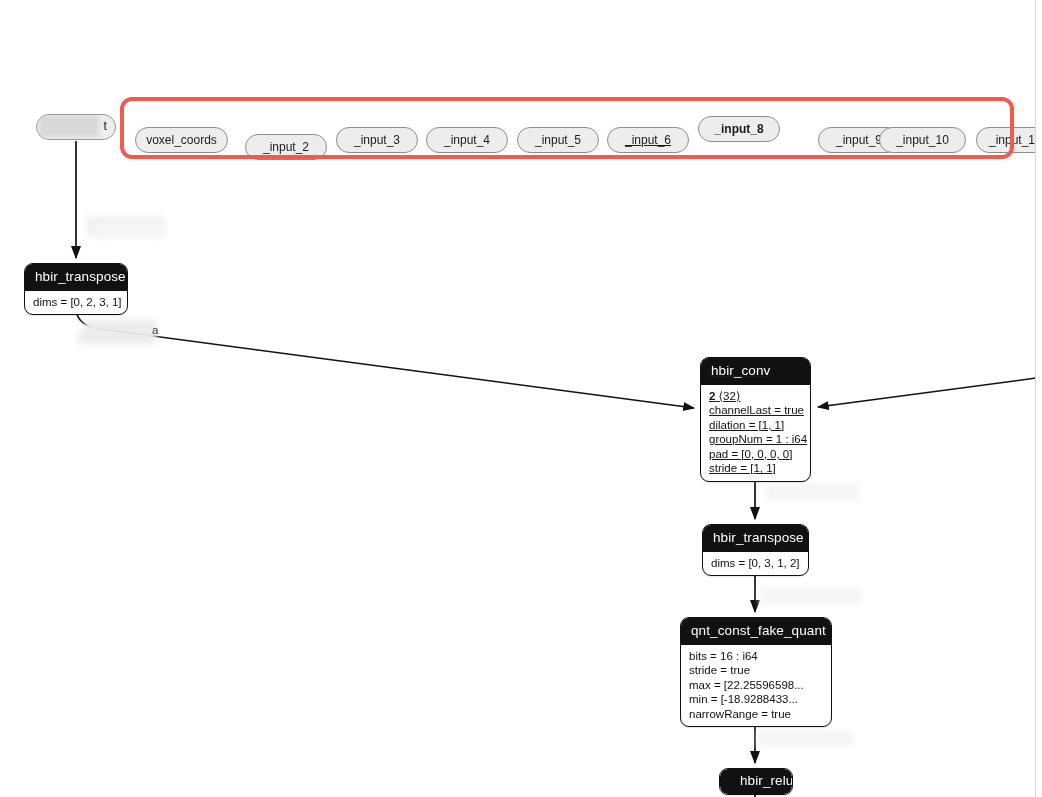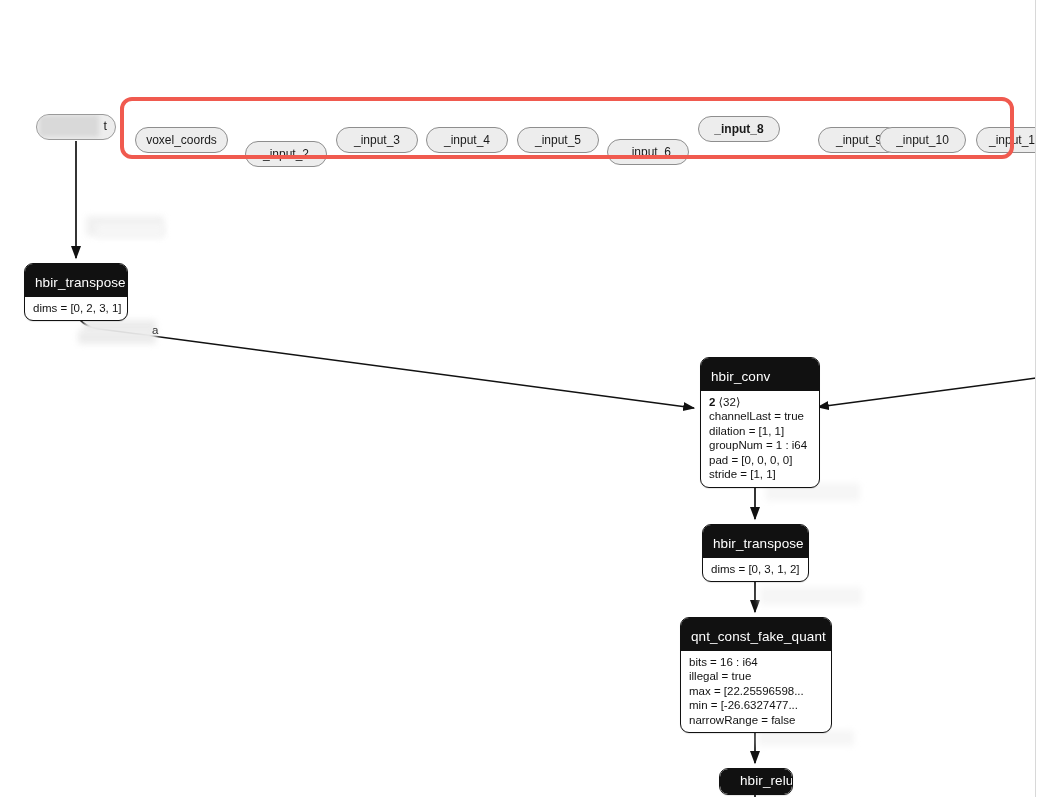--- a/index.html
+++ b/index.html
@@ -43,21 +43,21 @@
     border-radius: 9px;
     box-sizing: border-box;
     overflow: hidden;
     box-shadow: 0 1px 1px rgba(0,0,0,.10);
   }
   .node-header {
     background: #111111;
     color: #ffffff;
     font-size: 13.5px;
     line-height: 1;
-    padding: 12px 10px 7px 10px;
+    padding: 6px 10px 7px 10px;
     white-space: nowrap;
     letter-spacing: .1px;
   }
   .node-body {
     padding: 4px 8px 5px 8px;
     font-size: 11.5px;
     line-height: 14.6px;
     color: #111111;
     white-space: nowrap;
   }
@@ -181,21 +181,21 @@
     </div>
   </div>
 
   <div class="node" style="left:24px; top:263px; width:104px;">
     <div class="node-header">hbir_transpose</div>
     <div class="node-body">
       <div class="attr-row">dims = [0, 2, 3, 1]</div>
     </div>
   </div>
 
-  <div class="node" style="left:700px; top:357px; width:120px;">
+  <div class="node" style="left:700px; top:357px; width:111px;text-decoration:underline;">
     <div class="node-header">hbir_conv</div>
     <div class="node-body">
       <div class="attr-row">
         <span class="attr-count">2</span>
         <span class="attr-shape">⟨32⟩</span>
       </div>
       <div class="attr-row">channelLast = true</div>
       <div class="attr-row">dilation = [1, 1]</div>
       <div class="attr-row">groupNum = 1 : i64</div>
       <div class="attr-row">pad = [0, 0, 0, 0]</div>
@@ -207,48 +207,48 @@
     <div class="node-header">hbir_transpose</div>
     <div class="node-body">
       <div class="attr-row">dims = [0, 3, 1, 2]</div>
     </div>
   </div>
 
   <div class="node" style="left:680px; top:617px; width:152px;">
     <div class="node-header">qnt_const_fake_quant</div>
     <div class="node-body">
       <div class="attr-row">bits = 16 : i64</div>
-      <div class="attr-row">illegal = true</div>
+      <div class="attr-row">stride = true</div>
       <div class="attr-row">max = [22.25596598...</div>
-      <div class="attr-row">min = [-26.6327477...</div>
-      <div class="attr-row">narrowRange = false</div>
+      <div class="attr-row">min = [-18.9288433...</div>
+      <div class="attr-row">narrowRange = true</div>
     </div>
   </div>
 
   <div class="node label-only" style="left:719px; top:768px; width:74px;">
     <div class="node-header" style="text-align:center; padding:5px 8px 6px 20px;">hbir_relu</div>
   </div>
 
   <div id="input-pill-row">
     <div class="pill" style="left:135px; top:115px; width:93px;">
       <span>voxel_coords</span>
     </div>
-    <div class="pill" style="left:245px; top:129px; width:82px;">
+    <div class="pill" style="left:245px; top:122px; width:82px;">
       <span>_input_2</span>
     </div>
     <div class="pill" style="left:336px; top:115px; width:82px;text-align:right;">
       <span>_input_3</span>
     </div>
     <div class="pill" style="left:426px; top:115px; width:82px;">
       <span>_input_4</span>
     </div>
     <div class="pill" style="left:517px; top:115px; width:82px;">
       <span>_input_5</span>
     </div>
-    <div class="pill" style="left:607px; top:127px; width:82px;text-decoration:underline;">
+    <div class="pill" style="left:607px; top:115px; width:82px;text-decoration:underline;">
       <span>_input_6</span>
     </div>
     <div class="pill" style="left:698px; top:104px; width:82px;font-weight:bold;">
       <span>_input_8</span>
     </div>
     <div class="pill" style="left:818px; top:115px; width:82px;">
       <span>_input_9</span>
     </div>
     <div class="pill" style="left:879px; top:115px; width:87px;">
       <span>_input_10</span>

